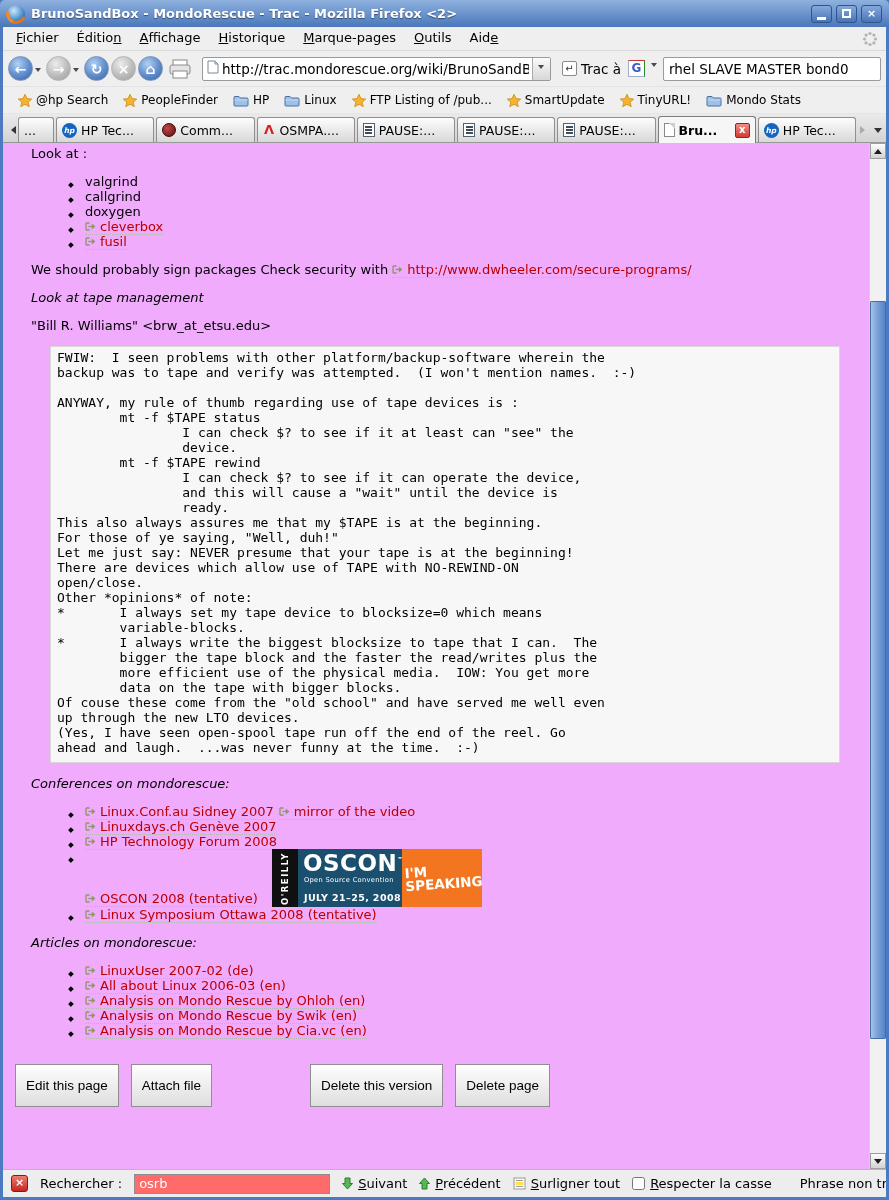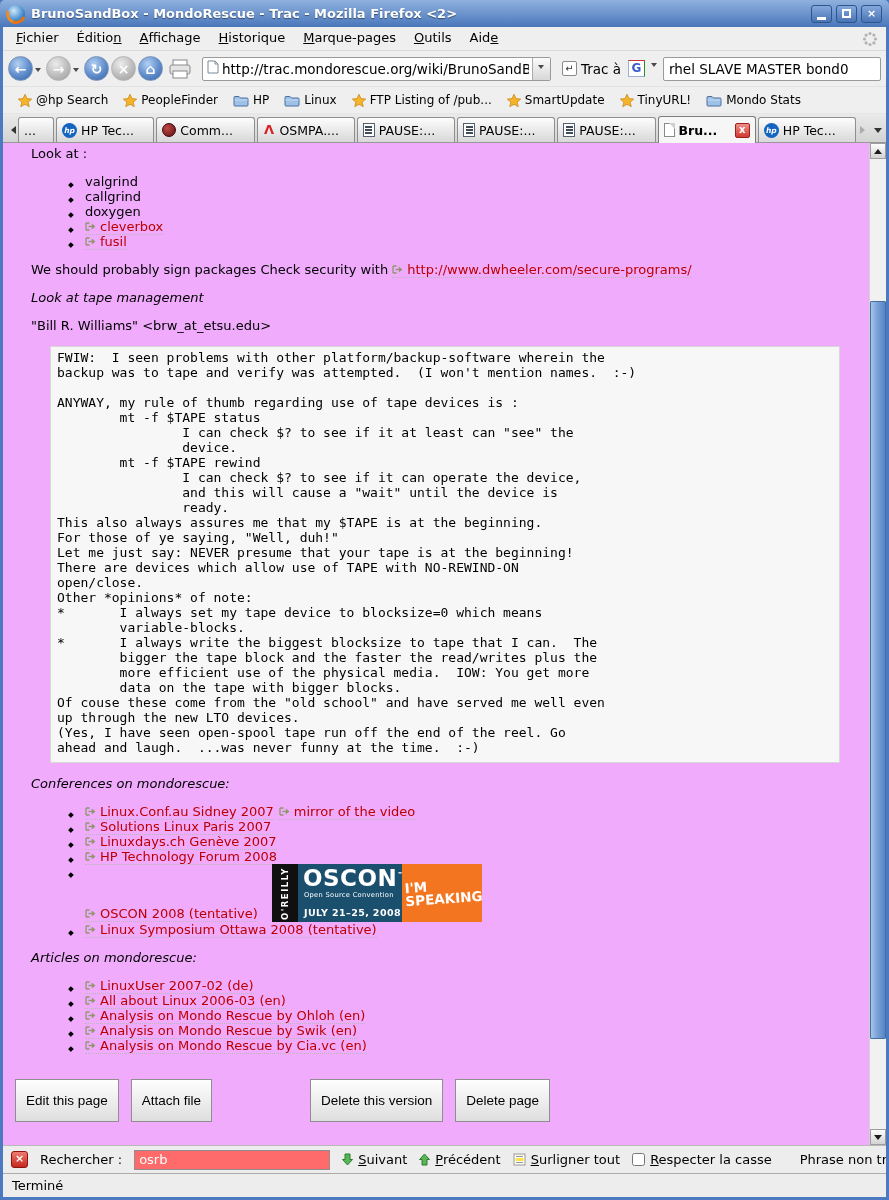--- a/index.html
+++ b/index.html
@@ -363,25 +363,20 @@
                 <path d="M6.8 2.6 L10.4 5.5 L6.8 8.4 Z" fill="#8d9769"></path>
               </svg><span>Linux.Conf.au Sidney 2007</span></a><a class="ext"><svg class="extlink-icon" width="12" height="11" viewBox="0 0 12 11">
                 <path d="M1 2 v7 M1 2 h3.5 M1 9 h3.5" fill="none" stroke="#8d9769" stroke-width="1.3"></path>
                 <path d="M3.5 5.5 h4" fill="none" stroke="#8d9769" stroke-width="1.3"></path>
                 <path d="M6.8 2.6 L10.4 5.5 L6.8 8.4 Z" fill="#8d9769"></path>
               </svg><span>mirror of the video</span></a></li>
           <li><a class="ext"><svg class="extlink-icon" width="12" height="11" viewBox="0 0 12 11">
                 <path d="M1 2 v7 M1 2 h3.5 M1 9 h3.5" fill="none" stroke="#8d9769" stroke-width="1.3"></path>
                 <path d="M3.5 5.5 h4" fill="none" stroke="#8d9769" stroke-width="1.3"></path>
                 <path d="M6.8 2.6 L10.4 5.5 L6.8 8.4 Z" fill="#8d9769"></path>
-              </svg><span>Solutions Linux Paris 2007</span></a></li>
-          <li><a class="ext"><svg class="extlink-icon" width="12" height="11" viewBox="0 0 12 11">
-                <path d="M1 2 v7 M1 2 h3.5 M1 9 h3.5" fill="none" stroke="#8d9769" stroke-width="1.3"></path>
-                <path d="M3.5 5.5 h4" fill="none" stroke="#8d9769" stroke-width="1.3"></path>
-                <path d="M6.8 2.6 L10.4 5.5 L6.8 8.4 Z" fill="#8d9769"></path>
               </svg><span>Linuxdays.ch Genève 2007</span></a></li>
           <li><a class="ext"><svg class="extlink-icon" width="12" height="11" viewBox="0 0 12 11">
                 <path d="M1 2 v7 M1 2 h3.5 M1 9 h3.5" fill="none" stroke="#8d9769" stroke-width="1.3"></path>
                 <path d="M3.5 5.5 h4" fill="none" stroke="#8d9769" stroke-width="1.3"></path>
                 <path d="M6.8 2.6 L10.4 5.5 L6.8 8.4 Z" fill="#8d9769"></path>
               </svg><span>HP Technology Forum 2008</span></a></li>
           <li><a class="ext"><svg class="extlink-icon" width="12" height="11" viewBox="0 0 12 11">
                 <path d="M1 2 v7 M1 2 h3.5 M1 9 h3.5" fill="none" stroke="#8d9769" stroke-width="1.3"></path>
                 <path d="M3.5 5.5 h4" fill="none" stroke="#8d9769" stroke-width="1.3"></path>
                 <path d="M6.8 2.6 L10.4 5.5 L6.8 8.4 Z" fill="#8d9769"></path>
@@ -476,17 +471,14 @@
     <span class="warn-wrap">
       <svg width="15" height="13" viewBox="0 0 15 13">
           <path d="M7.5 0.8 L14.4 12.2 H0.6 Z" fill="#e03a2f" stroke="#9b1408"></path>
           <rect x="6.8" y="4" width="1.6" height="4.5" fill="#fff"></rect>
           <rect x="6.8" y="9.5" width="1.6" height="1.6" fill="#fff"></rect>
         </svg>
       <span>Phrase non trou</span>
     </span>
   </div>
 
-  <div class="statusbar">
-    <span>Terminé</span>
-  </div>
 
 </div>
 
 </body></html>

